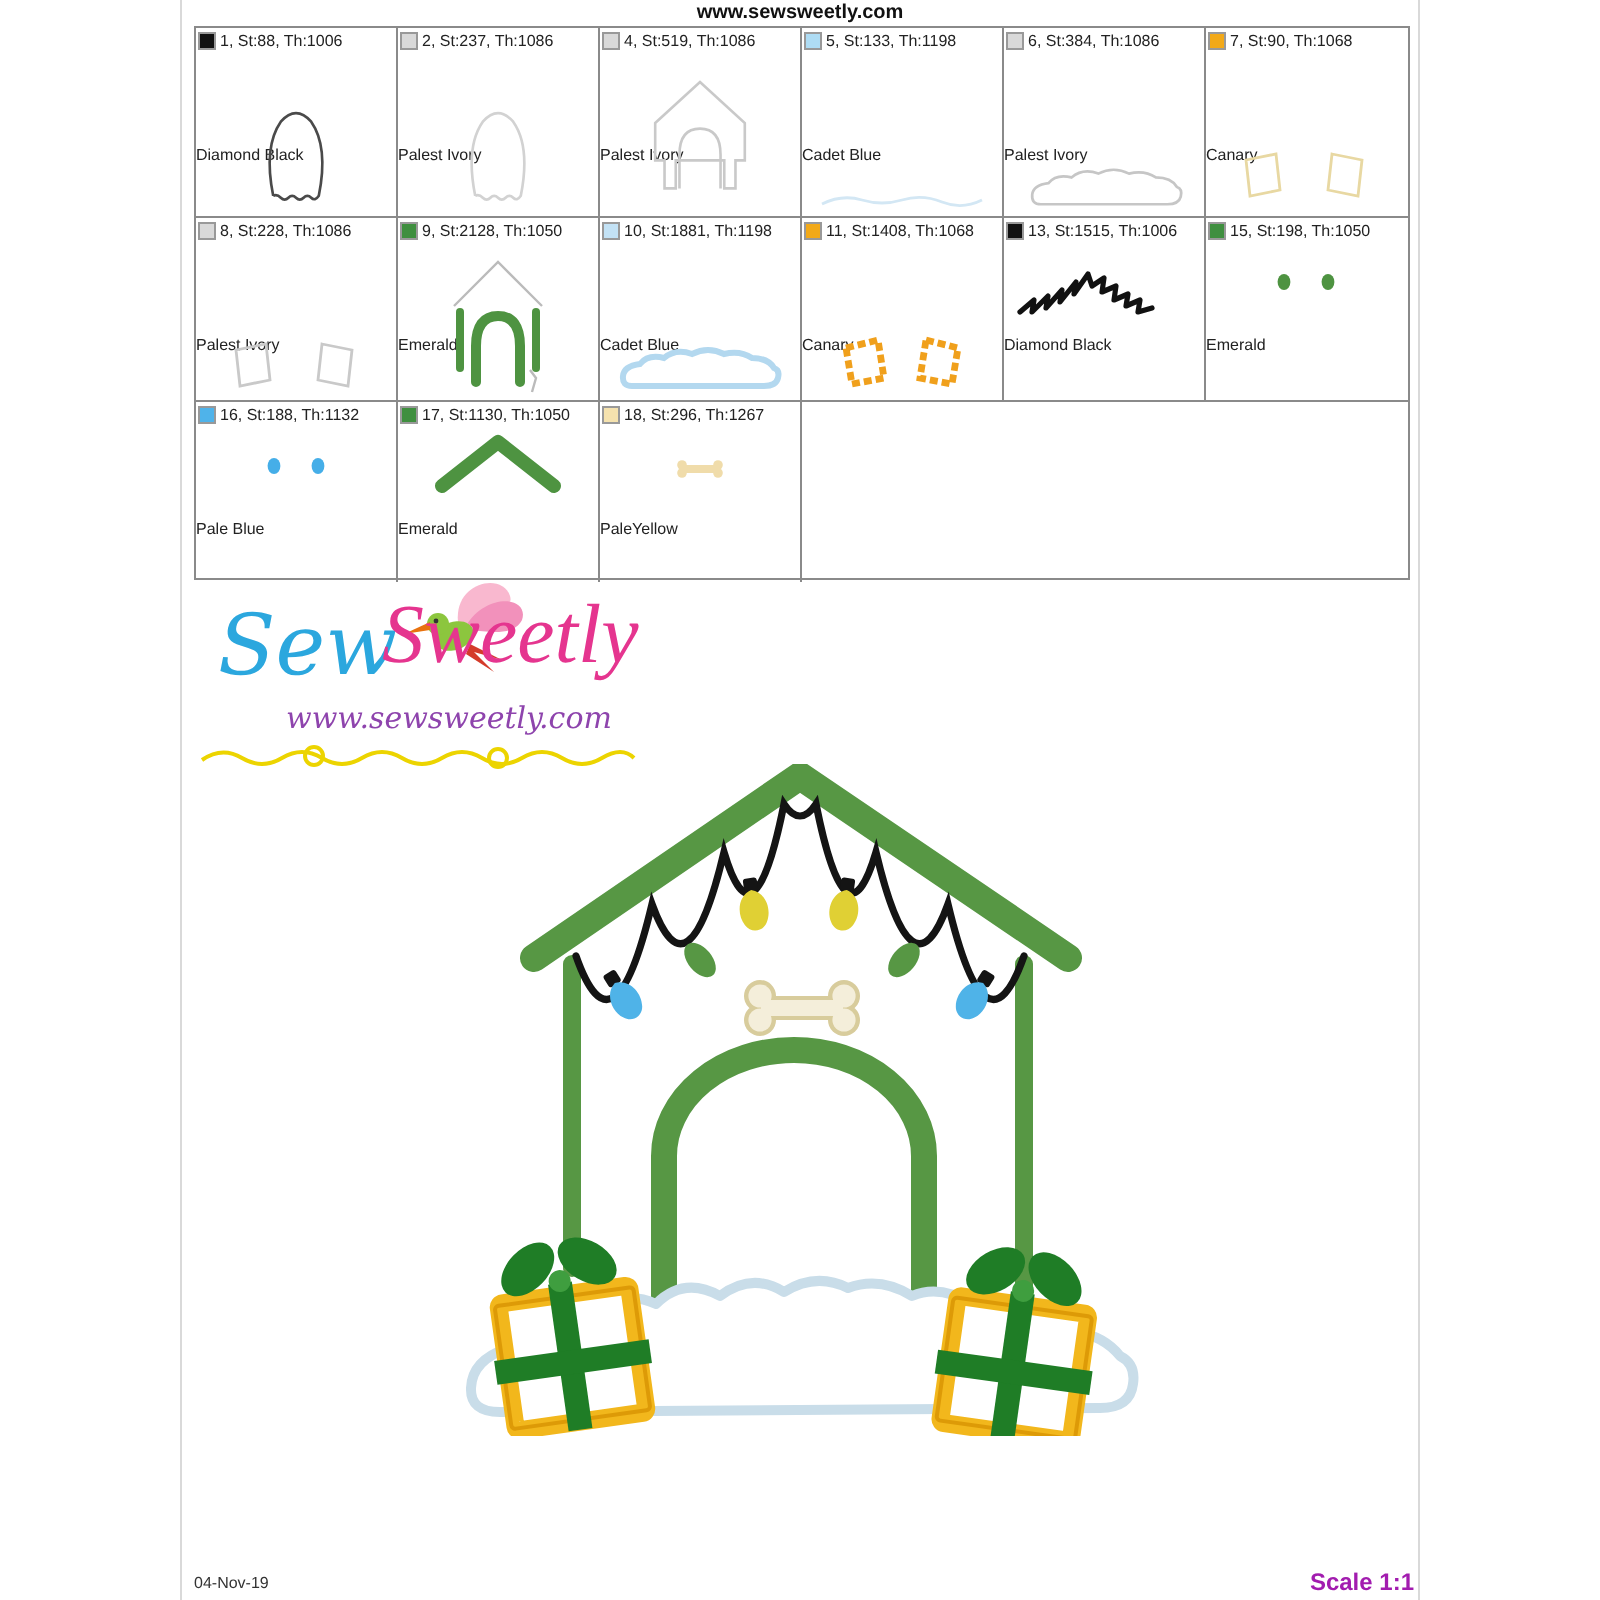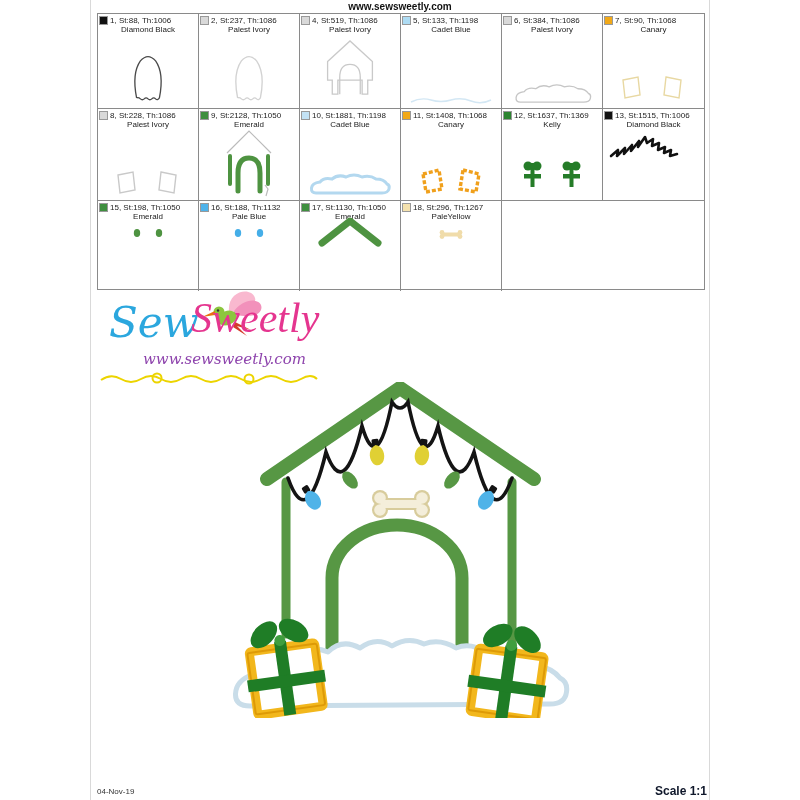--- a/index.html
+++ b/index.html
@@ -11,21 +11,21 @@
   
   #chart { position:absolute; left:97px; top:13px; width:608px; height:277px;
            display:grid; grid-template-columns:repeat(6,1fr); grid-template-rows:95px 92px 90px;
            border:1px solid #8a8a8a; background:#fff; }
   .cell { position:relative; border-right:1px solid #8a8a8a; border-bottom:1px solid #8a8a8a; overflow:hidden; }
   .cell:nth-child(6n){ border-right:none; }
   .cell:nth-child(n+13){ border-bottom:none; }
   .cell-head { display:flex; align-items:flex-start; padding:2px 1px 0 1px; }
   .swatch { width:9px; height:9px; flex:0 0 9px; margin-right:2px; border:1px solid #999; }
   .cell-info { font-size:8px; line-height:9px; white-space:nowrap; }
-  .cell-name { font-size:8px; line-height:9px; text-align:center; }
+  .cell-name { font-size:8px; line-height:9px; text-align:left;margin-top:48px; }
   .thumb { position:absolute; stroke-width:1.4; fill:none; }
   .thumb[data-t="ground"]   { left:6px;  top:78px; width:88px; height:13px; }
   .thumb[data-t="dome"]     { left:31px; top:38px; width:38px; height:50px; }
   .thumb[data-t="house"]    { left:22px; top:20px; width:56px; height:70px; }
   .thumb[data-t="snow"]     { left:10px; top:68px; width:82px; height:23px; }
   .thumb[data-t="snow2"]    { left:8px;  top:62px; width:84px; height:26px; stroke-width:3; }
   .thumb[data-t="squares"]  { left:8px;  top:58px; width:84px; height:31px; }
   .thumb[data-t="house9"]   { left:22px; top:16px; width:56px; height:75px; }
   .thumb[data-t="squaresb"] { left:12px; top:56px; width:76px; height:32px; stroke-width:3.4; stroke-dasharray:4 2; }
   .thumb[data-t="bows"]     { left:12px; top:48px; width:76px; height:38px; }
@@ -42,21 +42,21 @@
   #logo-squiggle { position:absolute; left:4px; top:82px; }
   #logo-bird { position:absolute; left:104px; top:-2px; }
 
   
   #design { position:absolute; left:230px; top:382px; }
 
   
   #footer { position:absolute; left:97px; top:784px; width:610px; height:14px; font-size:8px; color:#333; }
   #footer-date { position:absolute; left:0; top:3px; white-space:nowrap; }
   #footer-info { position:absolute; left:0; top:3px; white-space:nowrap; letter-spacing:-0.15px; }
-  #footer-scale { position:absolute; right:0; top:0; font-size:12px; font-weight:bold; color:#0f172a; white-space:nowrap; }
+  #footer-scale { position:absolute; right:0; top:0; font-size:12px; font-weight:bold; color:#a21caf; white-space:nowrap; }
 </style>
 </head>
 <body>
 
 <svg width="0" height="0" style="position:absolute" aria-hidden="true">
   <defs>
     <symbol id="t-dome" viewBox="0 0 40 50">
       <path stroke="currentColor" fill="none" d="M8,47 C5,32 5,18 12,8 Q20,-1 28,8 C35,18 35,32 32,47 Q30,50 28,48 Q26,46 24,48 Q22,50 20,48 Q18,46 16,48 Q14,50 12,48 Q10,46 8,47"></path>
     </symbol>
     <symbol id="t-house" viewBox="0 0 60 70">
@@ -230,30 +230,20 @@
       <div class="cell-head">
         <span class="swatch" style="background: rgb(242, 169, 24);"></span>
         <span class="cell-info">11, St:1408, Th:1068</span>
       </div>
       <div class="cell-name">Canary</div>
       <svg class="thumb" data-t="squaresb" style="color: rgb(240, 160, 28);">
           <use href="#t-squaresb"></use>
         </svg>
     </div>
 
-    <div class="cell">
-      <div class="cell-head">
-        <span class="swatch" style="background: rgb(44, 132, 48);"></span>
-        <span class="cell-info">12, St:1637, Th:1369</span>
-      </div>
-      <div class="cell-name">Kelly</div>
-      <svg class="thumb" data-t="bows" style="color: rgb(37, 124, 40);">
-          <use href="#t-bows"></use>
-        </svg>
-    </div>
 
     <div class="cell">
       <div class="cell-head">
         <span class="swatch" style="background: rgb(17, 17, 17);"></span>
         <span class="cell-info">13, St:1515, Th:1006</span>
       </div>
       <div class="cell-name">Diamond Black</div>
       <svg class="thumb" data-t="zigzag" style="color: rgb(17, 17, 17);">
           <use href="#t-zigzag"></use>
         </svg>

